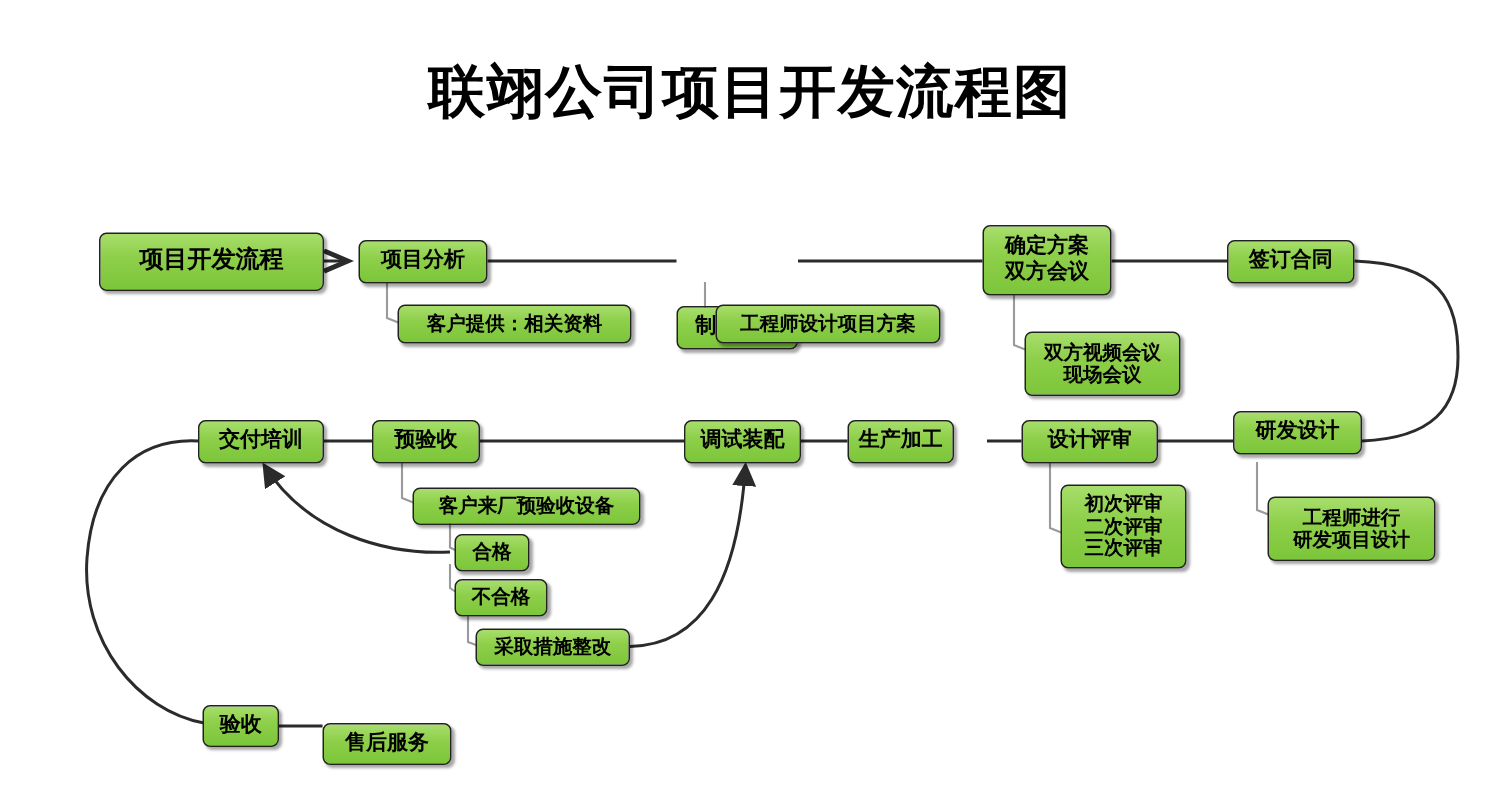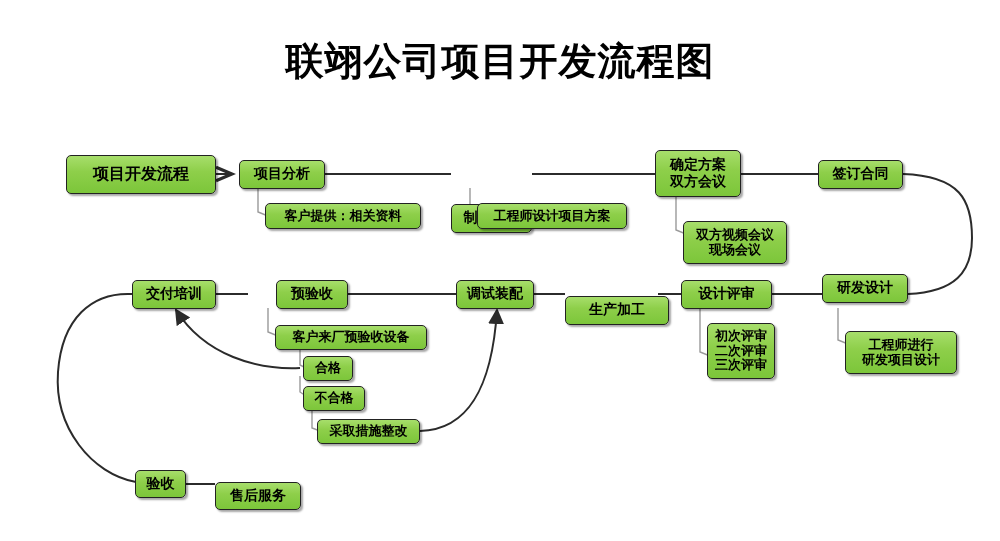--- a/index.html
+++ b/index.html
@@ -104,29 +104,29 @@
 
   <div class="node main" style="left:818px;top:160px;width:85px;height:29px;">签订合同</div>
 
   <div class="node main" style="left:822px;top:274px;width:86px;height:29px;">研发设计</div>
 
   <div class="node sub" style="left:845px;top:331px;width:112px;height:43px;">工程师进行
 研发项目设计</div>
 
   <div class="node main" style="left:681px;top:280px;width:91px;height:29px;">设计评审</div>
 
-  <div class="node sub" style="left:707px;top:323px;width:68px;height:56px;">初次评审
+  <div class="node sub" style="left:707px;top:323px;width:84px;height:56px;">初次评审
 二次评审
 三次评审</div>
 
-  <div class="node main" style="left:565px;top:296px;width:104px;height:29px;">生产加工</div>
+  <div class="node main" style="left:565px;top:280px;width:71px;height:29px;">生产加工</div>
 
   <div class="node main" style="left:456px;top:280px;width:78px;height:29px;">调试装配</div>
 
-  <div class="node main" style="left:248px;top:280px;width:72px;height:29px;margin-left:28px;">预验收</div>
+  <div class="node main" style="left:248px;top:280px;width:72px;height:29px;">预验收</div>
 
   <div class="node sub" style="left:275px;top:325px;width:152px;height:25px;">客户来厂预验收设备</div>
 
   <div class="node sub" style="left:303px;top:356px;width:50px;height:25px;">合格</div>
 
   <div class="node sub" style="left:303px;top:386px;width:62px;height:25px;">不合格</div>
 
   <div class="node sub" style="left:317px;top:419px;width:103px;height:25px;">采取措施整改</div>
 
   <div class="node main" style="left:132px;top:280px;width:84px;height:29px;">交付培训</div>

